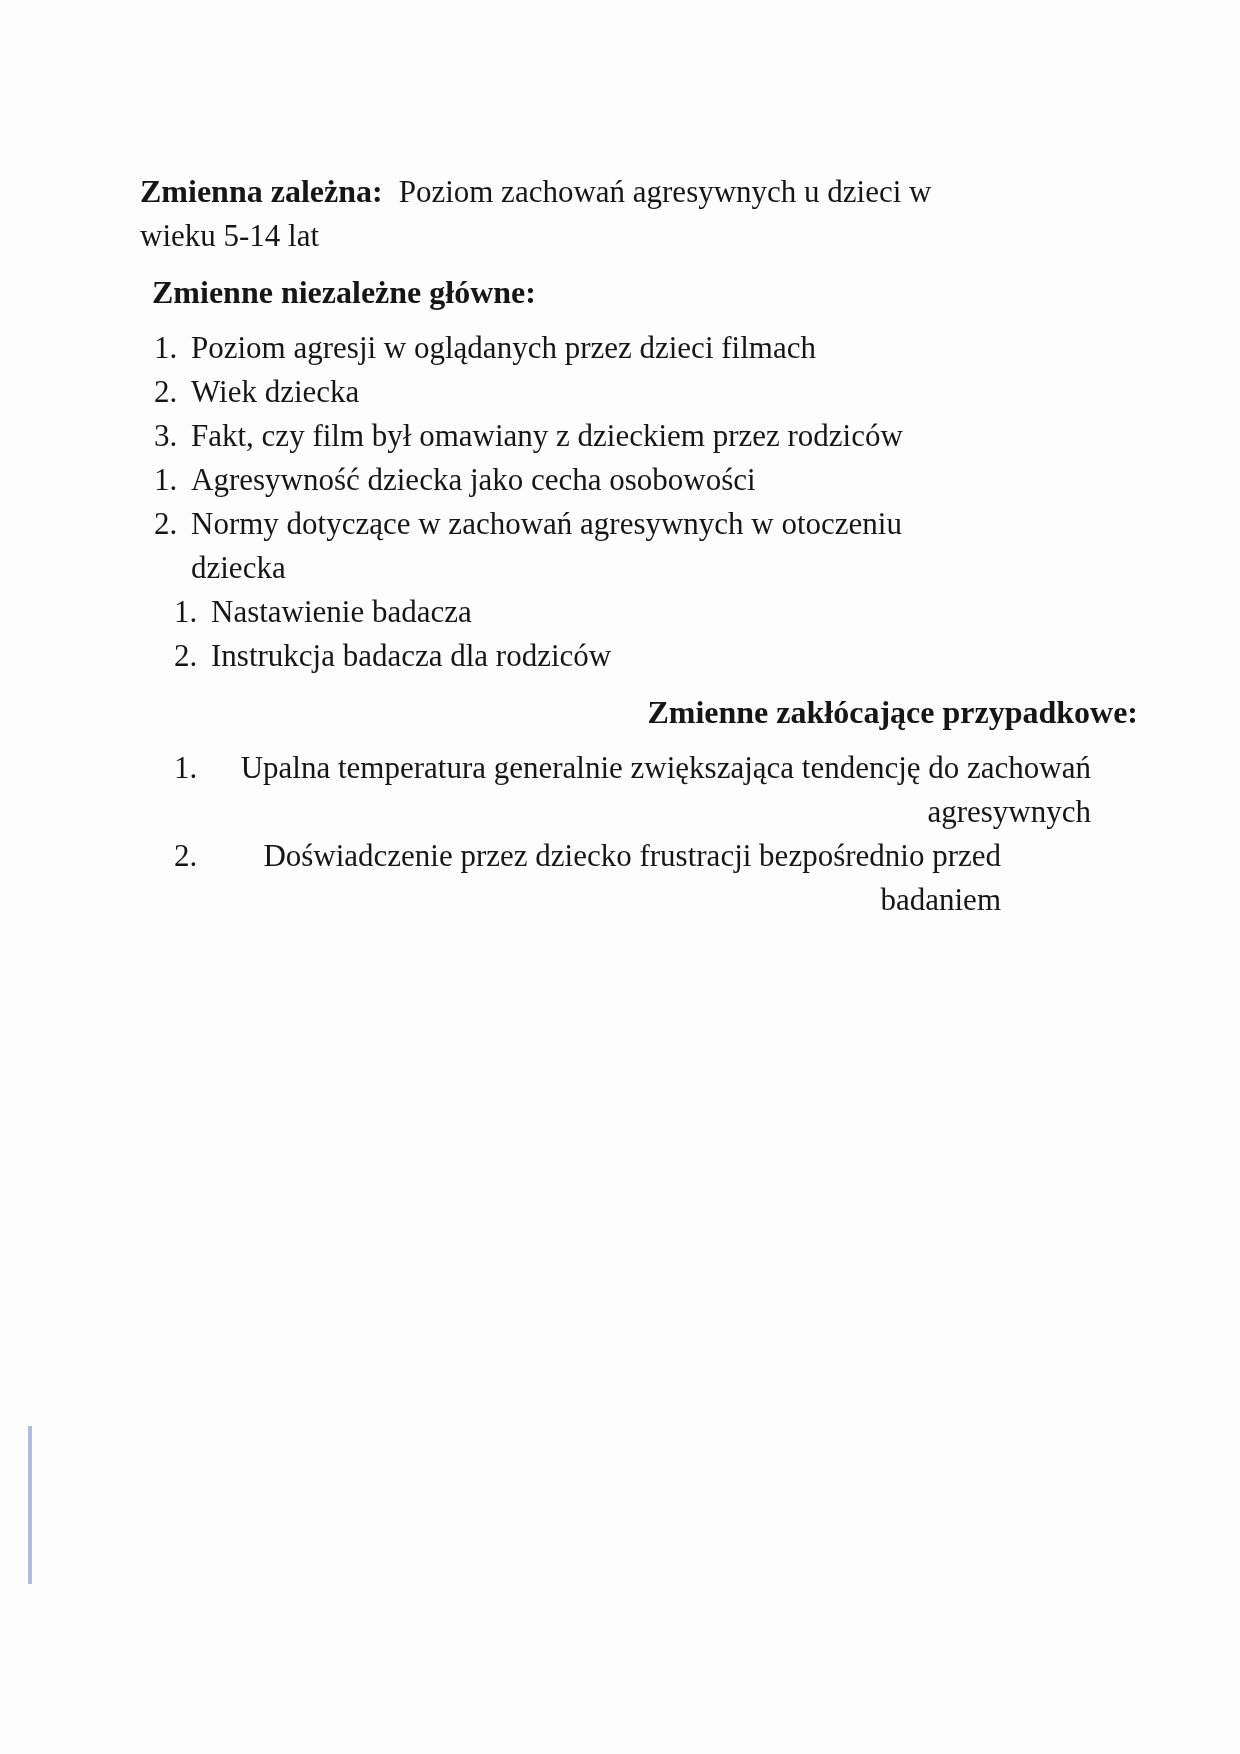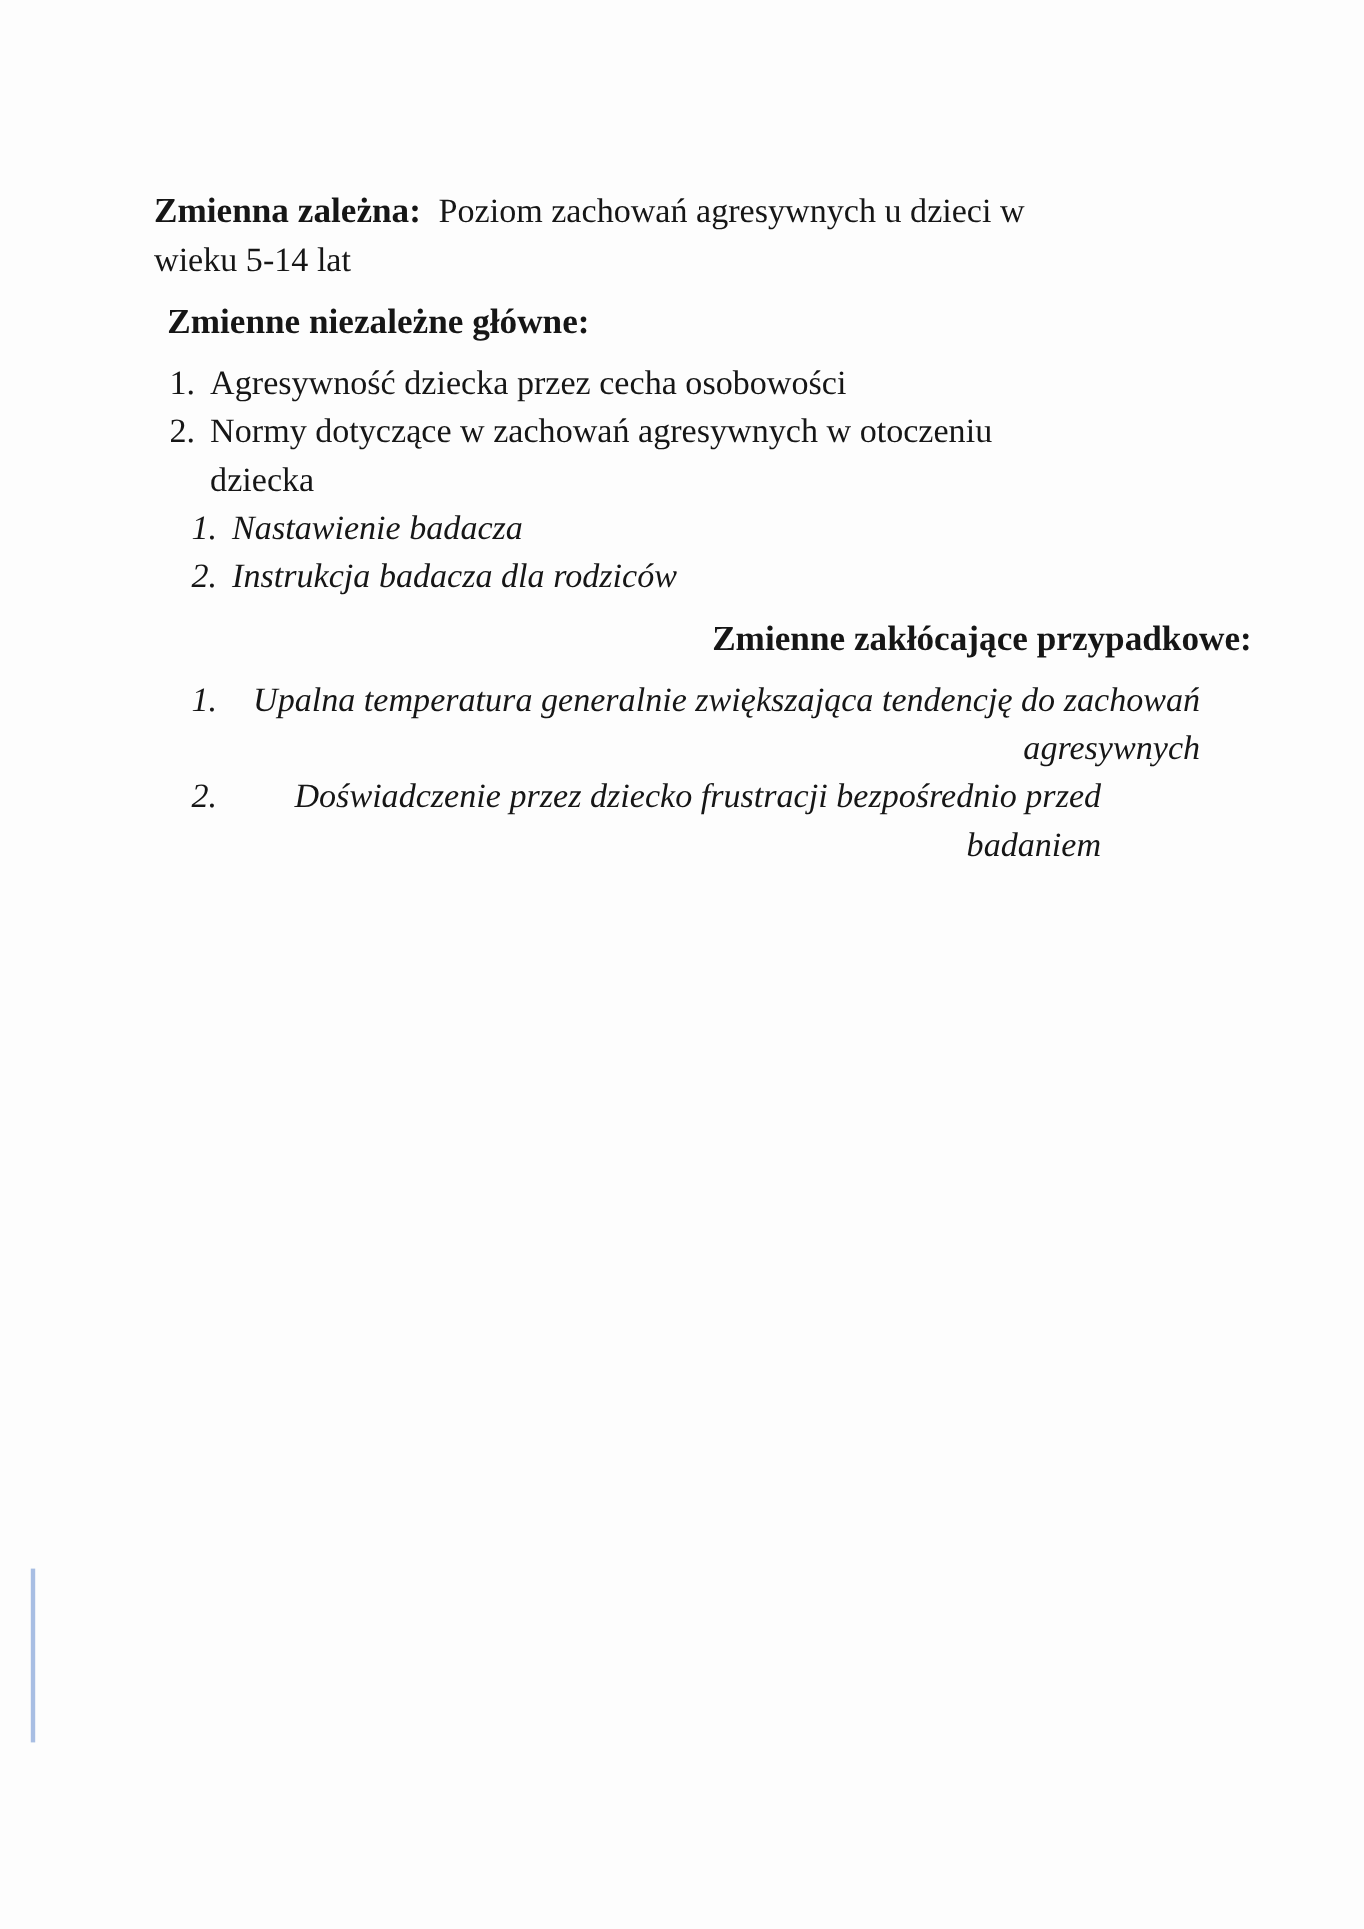--- a/index.html
+++ b/index.html
@@ -42,21 +42,21 @@
     font-weight: 700;
     line-height: 44px;
   }
   ol.list {
     margin: 0;
     padding: 0 0 0 45px;
     list-style: decimal outside;
     font-size: 31px;
     line-height: 44px;
   }
-  ol.list.indent-b { padding-left: 65px; font-style: italic; }
+  ol.list.indent-b { padding-left: 65px; }
   ol.list li {
     margin: 0;
     padding-left: 6px;
   }
   li.wrap-a { max-width: 780px; }
   li.wrap-b { max-width: 880px; }
   li.wrap-c { max-width: 790px; }
   .edge-mark {
     position: absolute;
     left: 28px;
@@ -70,25 +70,30 @@
 <body style="background: rgb(253, 253, 253); color: rgb(22, 22, 22);">
 
 <main>
 
   <p class="lead">
     <strong class="h-inline">Zmienna zależna:</strong><span>Poziom zachowań agresywnych u dzieci w wieku 5-14 lat</span>
   </p>
 
   <section class="block gap-a">
     <h2>Zmienne niezależne główne:</h2>
+    <ol class="list indent-a">
+      <li>Poziom agresji w oglądanych przez dzieci filmach</li>
+      <li>Wiek dziecka</li>
+      <li>Fakt, czy film był omawiany z dzieckiem przez rodziców</li>
+    </ol>
   </section>
 
   <section class="block gap-b">
     <ol class="list indent-a">
-      <li>Agresywność dziecka przez cecha osobowości</li>
+      <li>Agresywność dziecka jako cecha osobowości</li>
       <li class="wrap-a">Normy dotyczące w zachowań agresywnych w otoczeniu dziecka</li>
     </ol>
   </section>
 
   <section class="block gap-c">
     <ol class="list indent-b">
       <li>Nastawienie badacza</li>
       <li>Instrukcja badacza dla rodziców</li>
     </ol>
   </section>

